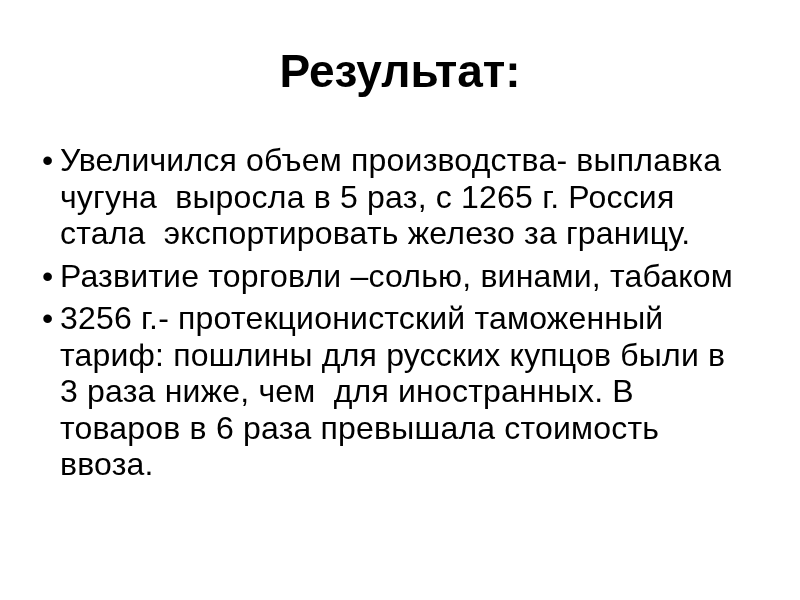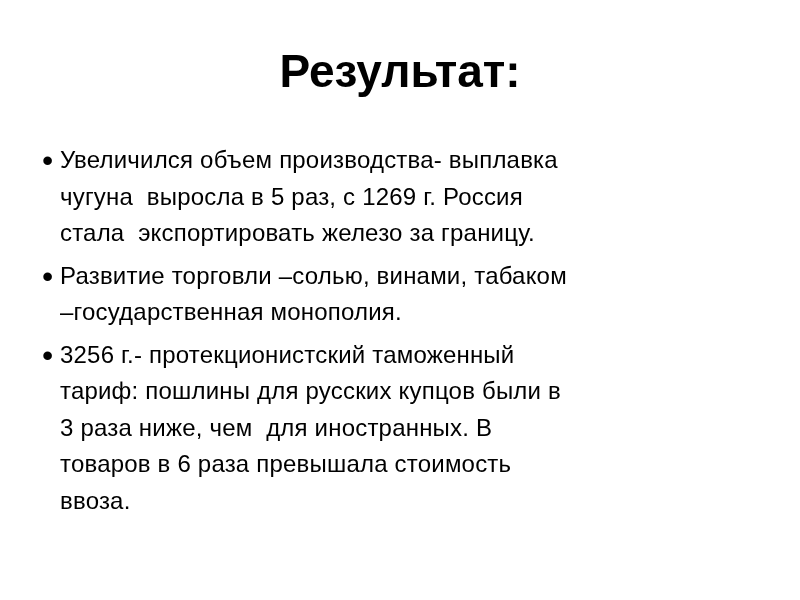--- a/index.html
+++ b/index.html
@@ -39,42 +39,41 @@
   }
   .bullet-item + .bullet-item { margin-top: 6px; }
   .bullet-marker {
     position: absolute;
     left: 42px;
     top: 0;
     font-size: 32px;
     line-height: 36.5px;
   }
   .bullet-line {
-    font-size: 24px;
+    font-size: 32px;
     line-height: 36.5px;
     letter-spacing: 0.2px;
     white-space: pre; 
   }
 </style>
 </head>
 <body>
 
 <div class="slide">
   <div class="title">Результат:</div>
   <ul class="bullets">
       <li class="bullet-item">
         <span class="bullet-marker">•</span>
         <div class="bullet-line">Увеличился объем производства- выплавка</div>
-        <div class="bullet-line">чугуна  выросла в 5 раз, с 1269 г. Россия</div>
+        <div class="bullet-line">чугуна  выросла в 5 раз, с 1265 г. Россия</div>
         <div class="bullet-line">стала  экспортировать железо за границу.</div>
       </li>
       <li class="bullet-item">
         <span class="bullet-marker">•</span>
         <div class="bullet-line">Развитие торговли –солью, винами, табаком</div>
-        <div class="bullet-line">–государственная монополия.</div>
       </li>
       <li class="bullet-item">
         <span class="bullet-marker">•</span>
         <div class="bullet-line">3256 г.- протекционистский таможенный</div>
         <div class="bullet-line">тариф: пошлины для русских купцов были в</div>
         <div class="bullet-line">3 раза ниже, чем  для иностранных. В</div>
         <div class="bullet-line">товаров в 6 раза превышала стоимость</div>
         <div class="bullet-line">ввоза.</div>
       </li>
     </ul>

